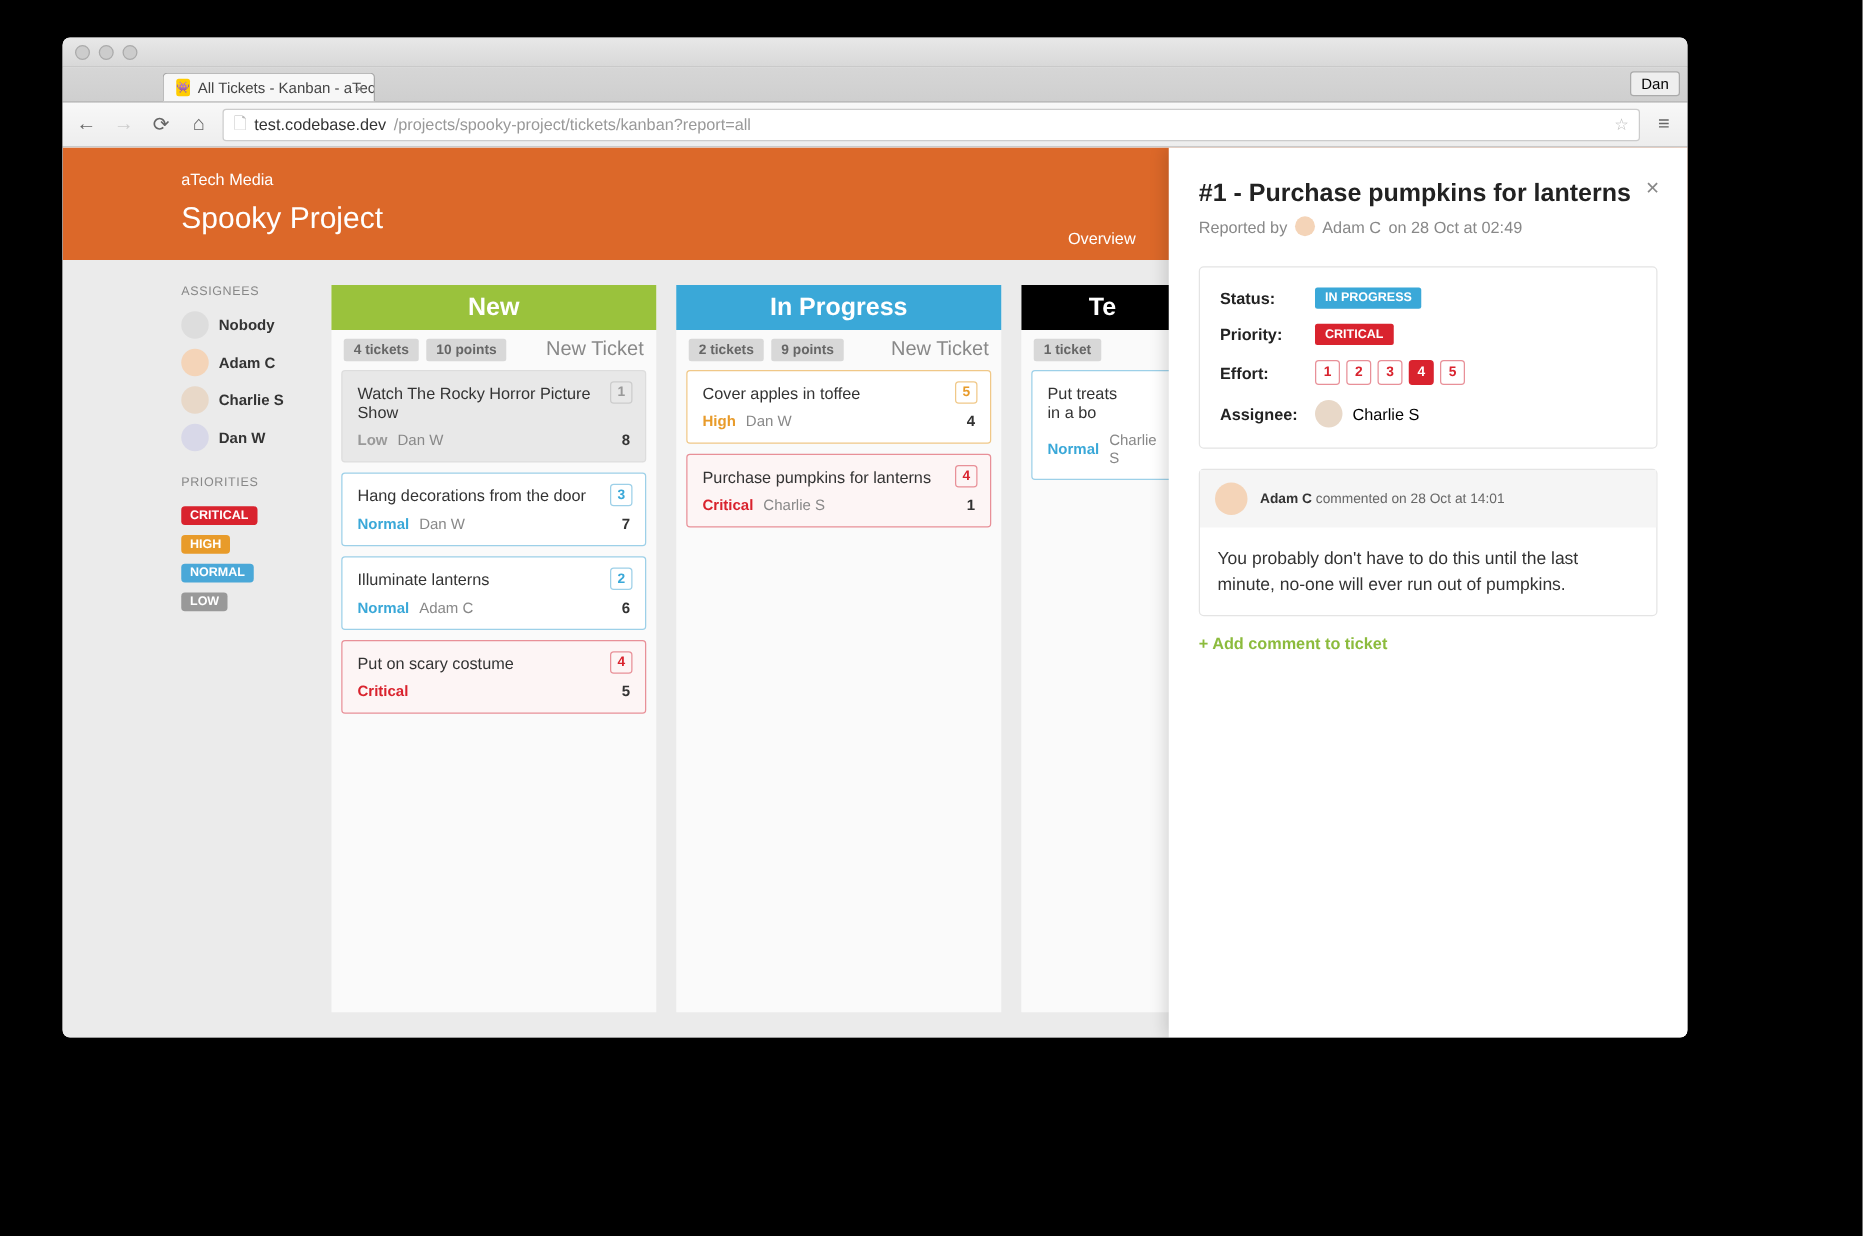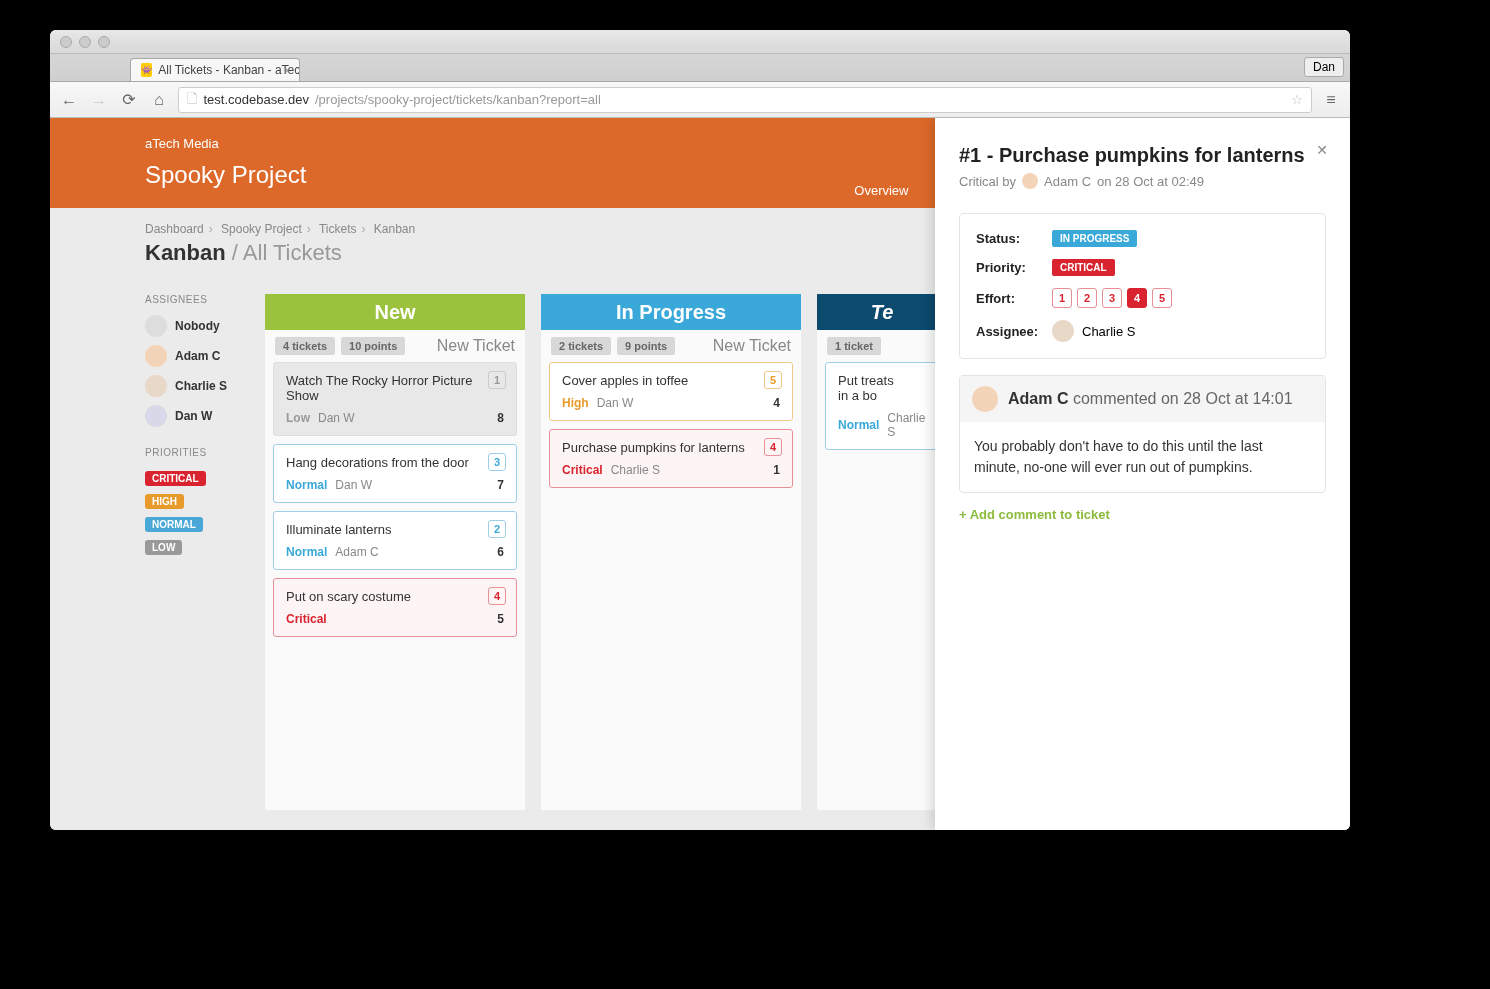--- a/index.html
+++ b/index.html
@@ -50,21 +50,21 @@
 .pill-critical { background: #d9232e; }
 .pill-high { background: #e89b2a; }
 .pill-normal { background: #4aa8d8; }
 .pill-low { background: #999; }
 
 .columns { flex: 1; display: flex; gap: 16px; overflow: hidden; }
 .kb-col { width: 260px; flex-shrink: 0; background: #fafafa; display: flex; flex-direction: column; }
 .col-header { height: 36px; color: #fff; font-size: 20px; font-weight: 600; display: flex; align-items: center; justify-content: center; }
 .col-new { background: #9ac23c; }
 .col-progress { background: #3aa8d8; }
-.col-test { background: #0c4a6e; font-style: italic; }
+.col-test { background: #000000; }
 .col-meta { padding: 7px 10px; display: flex; align-items: center; gap: 6px; font-size: 11px; }
 .meta-pill { background: #d8d8d8; color: #666; padding: 3px 8px; border-radius: 2px; font-weight: 600; }
 .new-ticket-link { margin-left: auto; color: #888; font-size: 16px; cursor: pointer; }
 .cards { padding: 0 8px 8px 8px; display: flex; flex-direction: column; gap: 8px; }
 .card { background: #fff; border: 1px solid #ddd; border-radius: 3px; padding: 10px 12px; position: relative; cursor: pointer; }
 .card.highlighted { background: #e8e8e8; }
 .card-title { font-size: 13px; color: #333; margin-bottom: 8px; padding-right: 24px; }
 .card-row2 { display: flex; align-items: center; font-size: 12px; }
 .card-priority { font-weight: 600; margin-right: 8px; }
 .card-assignee { color: #888; }
@@ -84,21 +84,21 @@
 .meta-row { display: flex; align-items: center; margin-bottom: 12px; font-size: 13px; }
 .meta-row:last-child { margin-bottom: 0; }
 .meta-label { width: 76px; font-weight: 700; color: #222; }
 .status-badge { background: #3aa8d8; color: #fff; padding: 3px 8px; font-size: 10px; font-weight: 700; border-radius: 2px; }
 .priority-badge { background: #d9232e; color: #fff; padding: 3px 8px; font-size: 10px; font-weight: 700; border-radius: 2px; }
 .effort-picker { display: flex; gap: 5px; }
 .effort-btn { width: 20px; height: 20px; border: 1px solid #e89098; color: #d9232e; font-size: 11px; font-weight: 600; border-radius: 3px; display: flex; align-items: center; justify-content: center; cursor: pointer; }
 .effort-btn.selected { background: #d9232e; color: #fff; border-color: #d9232e; }
 .meta-assignee-val { display: flex; align-items: center; gap: 8px; }
 .comment-box { border: 1px solid #e4e4e4; border-radius: 4px; margin-bottom: 14px; }
-.comment-head { background: #f5f5f5; padding: 10px 12px; display: flex; align-items: center; gap: 10px; font-size: 16px; color: #666; }
+.comment-head { background: #f5f5f5; padding: 10px 12px; display: flex; align-items: center; gap: 10px; font-size: 11px; color: #666; }
 .comment-author { font-weight: 700; color: #333; }
 .comment-body { padding: 14px 14px; font-size: 14px; color: #333; line-height: 1.5; }
 .add-comment { color: #8cbb3d; font-weight: 600; font-size: 13px; cursor: pointer; }
 </style>
 </head>
 <body>
 
 <div class="browser-window">
   <div class="browser-titlebar">
     <div class="traffic-light"></div>
@@ -136,32 +136,20 @@
           <div class="top-nav-item">Overview</div>
           <div class="top-nav-item"><span>Repos</span><span class="caret">▼</span></div>
           <div class="top-nav-item active"><span>Tickets</span><span class="caret">▼</span></div>
           <div class="top-nav-item">Exceptions</div>
           <div class="top-nav-item">Dis</div>
         </div>
       </div>
     </div>
 
     <div class="page-body">
-      <div class="breadcrumbs-wrap">
-        <div class="breadcrumbs">
-          <span>Dashboard</span><span class="sep">›</span>
-          <span>Spooky Project</span><span class="sep">›</span>
-          <span>Tickets</span><span class="sep">›</span>
-          <span>Kanban</span>
-        </div>
-        <h1 class="page-heading">
-          <span>Kanban</span>
-          <span class="muted">/ All Tickets</span>
-        </h1>
-      </div>
 
       <div class="main-area">
         <div class="sidebar">
           <h4>ASSIGNEES</h4>
           <div id="assignee-list">
               <div class="assignee-row">
                 <span class="avatar "></span>
                 <span class="assignee-name">Nobody</span>
               </div>
               <div class="assignee-row">
@@ -279,21 +267,21 @@
               </div>
           </div>
         </div>
       </div>
     </div>
 
     <div class="detail-panel">
       <div class="detail-close">✕</div>
       <div class="detail-title">#1 - Purchase pumpkins for lanterns</div>
       <div class="detail-sub">
-        <span>Critical by</span>
+        <span>Reported by</span>
         <span class="avatar adam"></span>
         <span>Adam C</span>
         <span>on 28 Oct at 02:49</span>
       </div>
 
       <div class="meta-box">
         <div class="meta-row">
           <div class="meta-label">Status:</div>
           <span class="status-badge">IN PROGRESS</span>
         </div>

